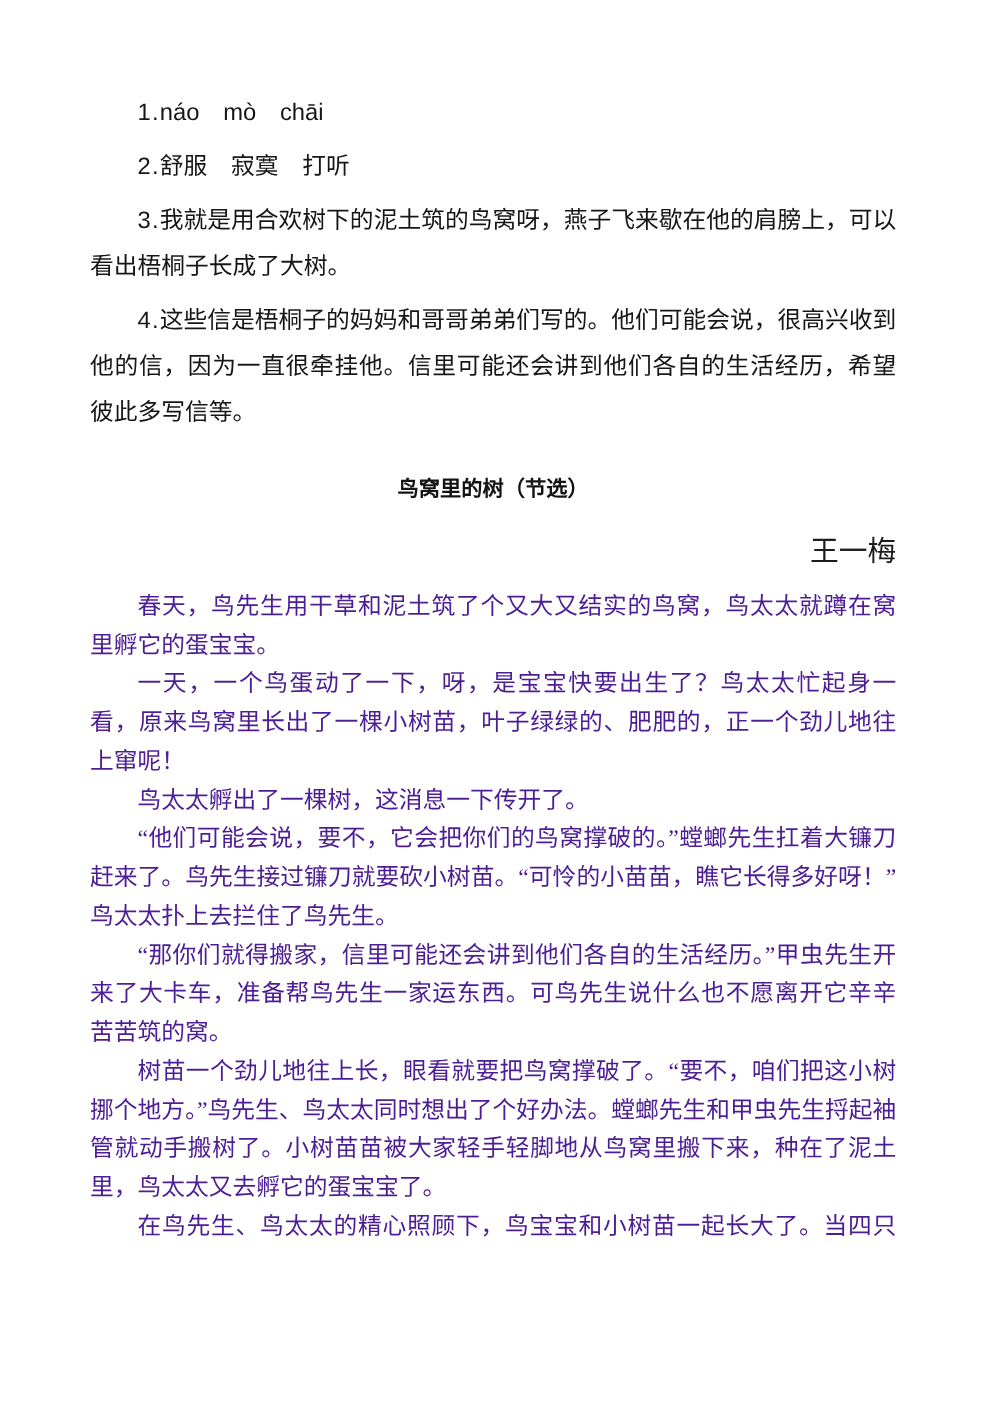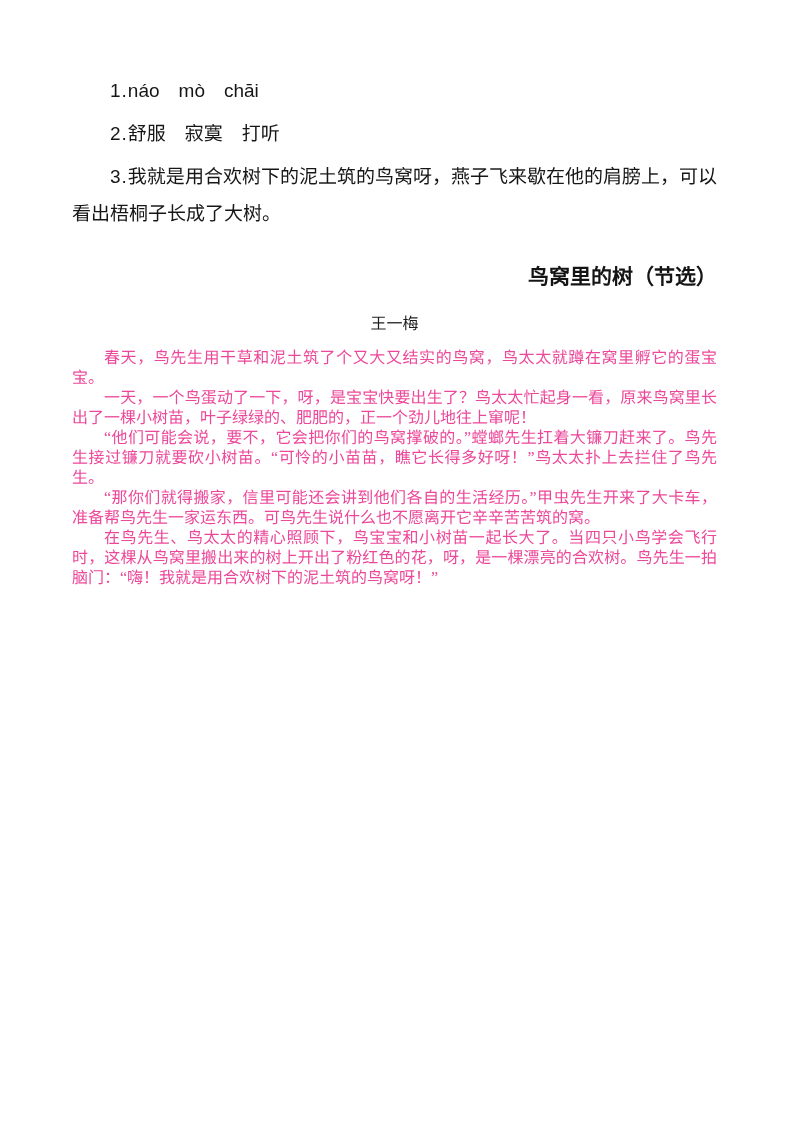--- a/index.html
+++ b/index.html
@@ -27,59 +27,62 @@
     text-indent: 2em;
     text-align: justify;
     color: #161616;
   }
   .answers p.ans .ans-label { letter-spacing: 1px; }
 
   
   .story-title {
     margin: 28px 0 0 0;
     font-family: Liberation Serif, serif;
-    font-size: 21px;
+    font-size: 17px;
     font-weight: bold;
-    text-align: right;
+    text-align: center;
     color: #141414;
   }
   .story-author {
     margin-top: 20px;
     font-family: "Liberation Sans", sans-serif;
-    font-size: 16px;
-    text-align: center;
+    font-size: 23px;
+    text-align: right;
     color: #1c1c1c;
   }
   .story {
     margin-top: 14px;
   }
   .story p.st {
     margin: 0;
-    font-size: 16px;
-    line-height: 20px;
+    font-size: 19px;
+    line-height: 31px;
     text-indent: 2em;
     text-align: justify;
-    color: #ec4899;
+    color: #4c1d95;
   }
 </style>
 </head>
 <body>
 
 <div class="page">
 
   <section class="answers">
     <p class="ans"><span class="ans-label">1.</span><span>náo　mò　chāi</span></p>
     <p class="ans"><span class="ans-label">2.</span><span>舒服　寂寞　打听</span></p>
     <p class="ans"><span class="ans-label">3.</span><span>我就是用合欢树下的泥土筑的鸟窝呀，燕子飞来歇在他的肩膀上，可以看出梧桐子长成了大树。</span></p>
+    <p class="ans"><span class="ans-label">4.</span><span>这些信是梧桐子的妈妈和哥哥弟弟们写的。他们可能会说，很高兴收到他的信，因为一直很牵挂他。信里可能还会讲到他们各自的生活经历，希望彼此多写信等。</span></p>
   </section>
 
   <h1 class="story-title">鸟窝里的树（节选）</h1>
   <div class="story-author">王一梅</div>
 
   <section class="story">
     <p class="st">春天，鸟先生用干草和泥土筑了个又大又结实的鸟窝，鸟太太就蹲在窝里孵它的蛋宝宝。</p>
     <p class="st">一天，一个鸟蛋动了一下，呀，是宝宝快要出生了？鸟太太忙起身一看，原来鸟窝里长出了一棵小树苗，叶子绿绿的、肥肥的，正一个劲儿地往上窜呢！</p>
+    <p class="st">鸟太太孵出了一棵树，这消息一下传开了。</p>
     <p class="st">“他们可能会说，要不，它会把你们的鸟窝撑破的。”螳螂先生扛着大镰刀赶来了。鸟先生接过镰刀就要砍小树苗。“可怜的小苗苗，瞧它长得多好呀！”鸟太太扑上去拦住了鸟先生。</p>
     <p class="st">“那你们就得搬家，信里可能还会讲到他们各自的生活经历。”甲虫先生开来了大卡车，准备帮鸟先生一家运东西。可鸟先生说什么也不愿离开它辛辛苦苦筑的窝。</p>
+    <p class="st">树苗一个劲儿地往上长，眼看就要把鸟窝撑破了。“要不，咱们把这小树挪个地方。”鸟先生、鸟太太同时想出了个好办法。螳螂先生和甲虫先生捋起袖管就动手搬树了。小树苗苗被大家轻手轻脚地从鸟窝里搬下来，种在了泥土里，鸟太太又去孵它的蛋宝宝了。</p>
     <p class="st">在鸟先生、鸟太太的精心照顾下，鸟宝宝和小树苗一起长大了。当四只小鸟学会飞行时，这棵从鸟窝里搬出来的树上开出了粉红色的花，呀，是一棵漂亮的合欢树。鸟先生一拍脑门：“嗨！我就是用合欢树下的泥土筑的鸟窝呀！”</p>
   </section>
 
 </div>
 
 </body></html>

